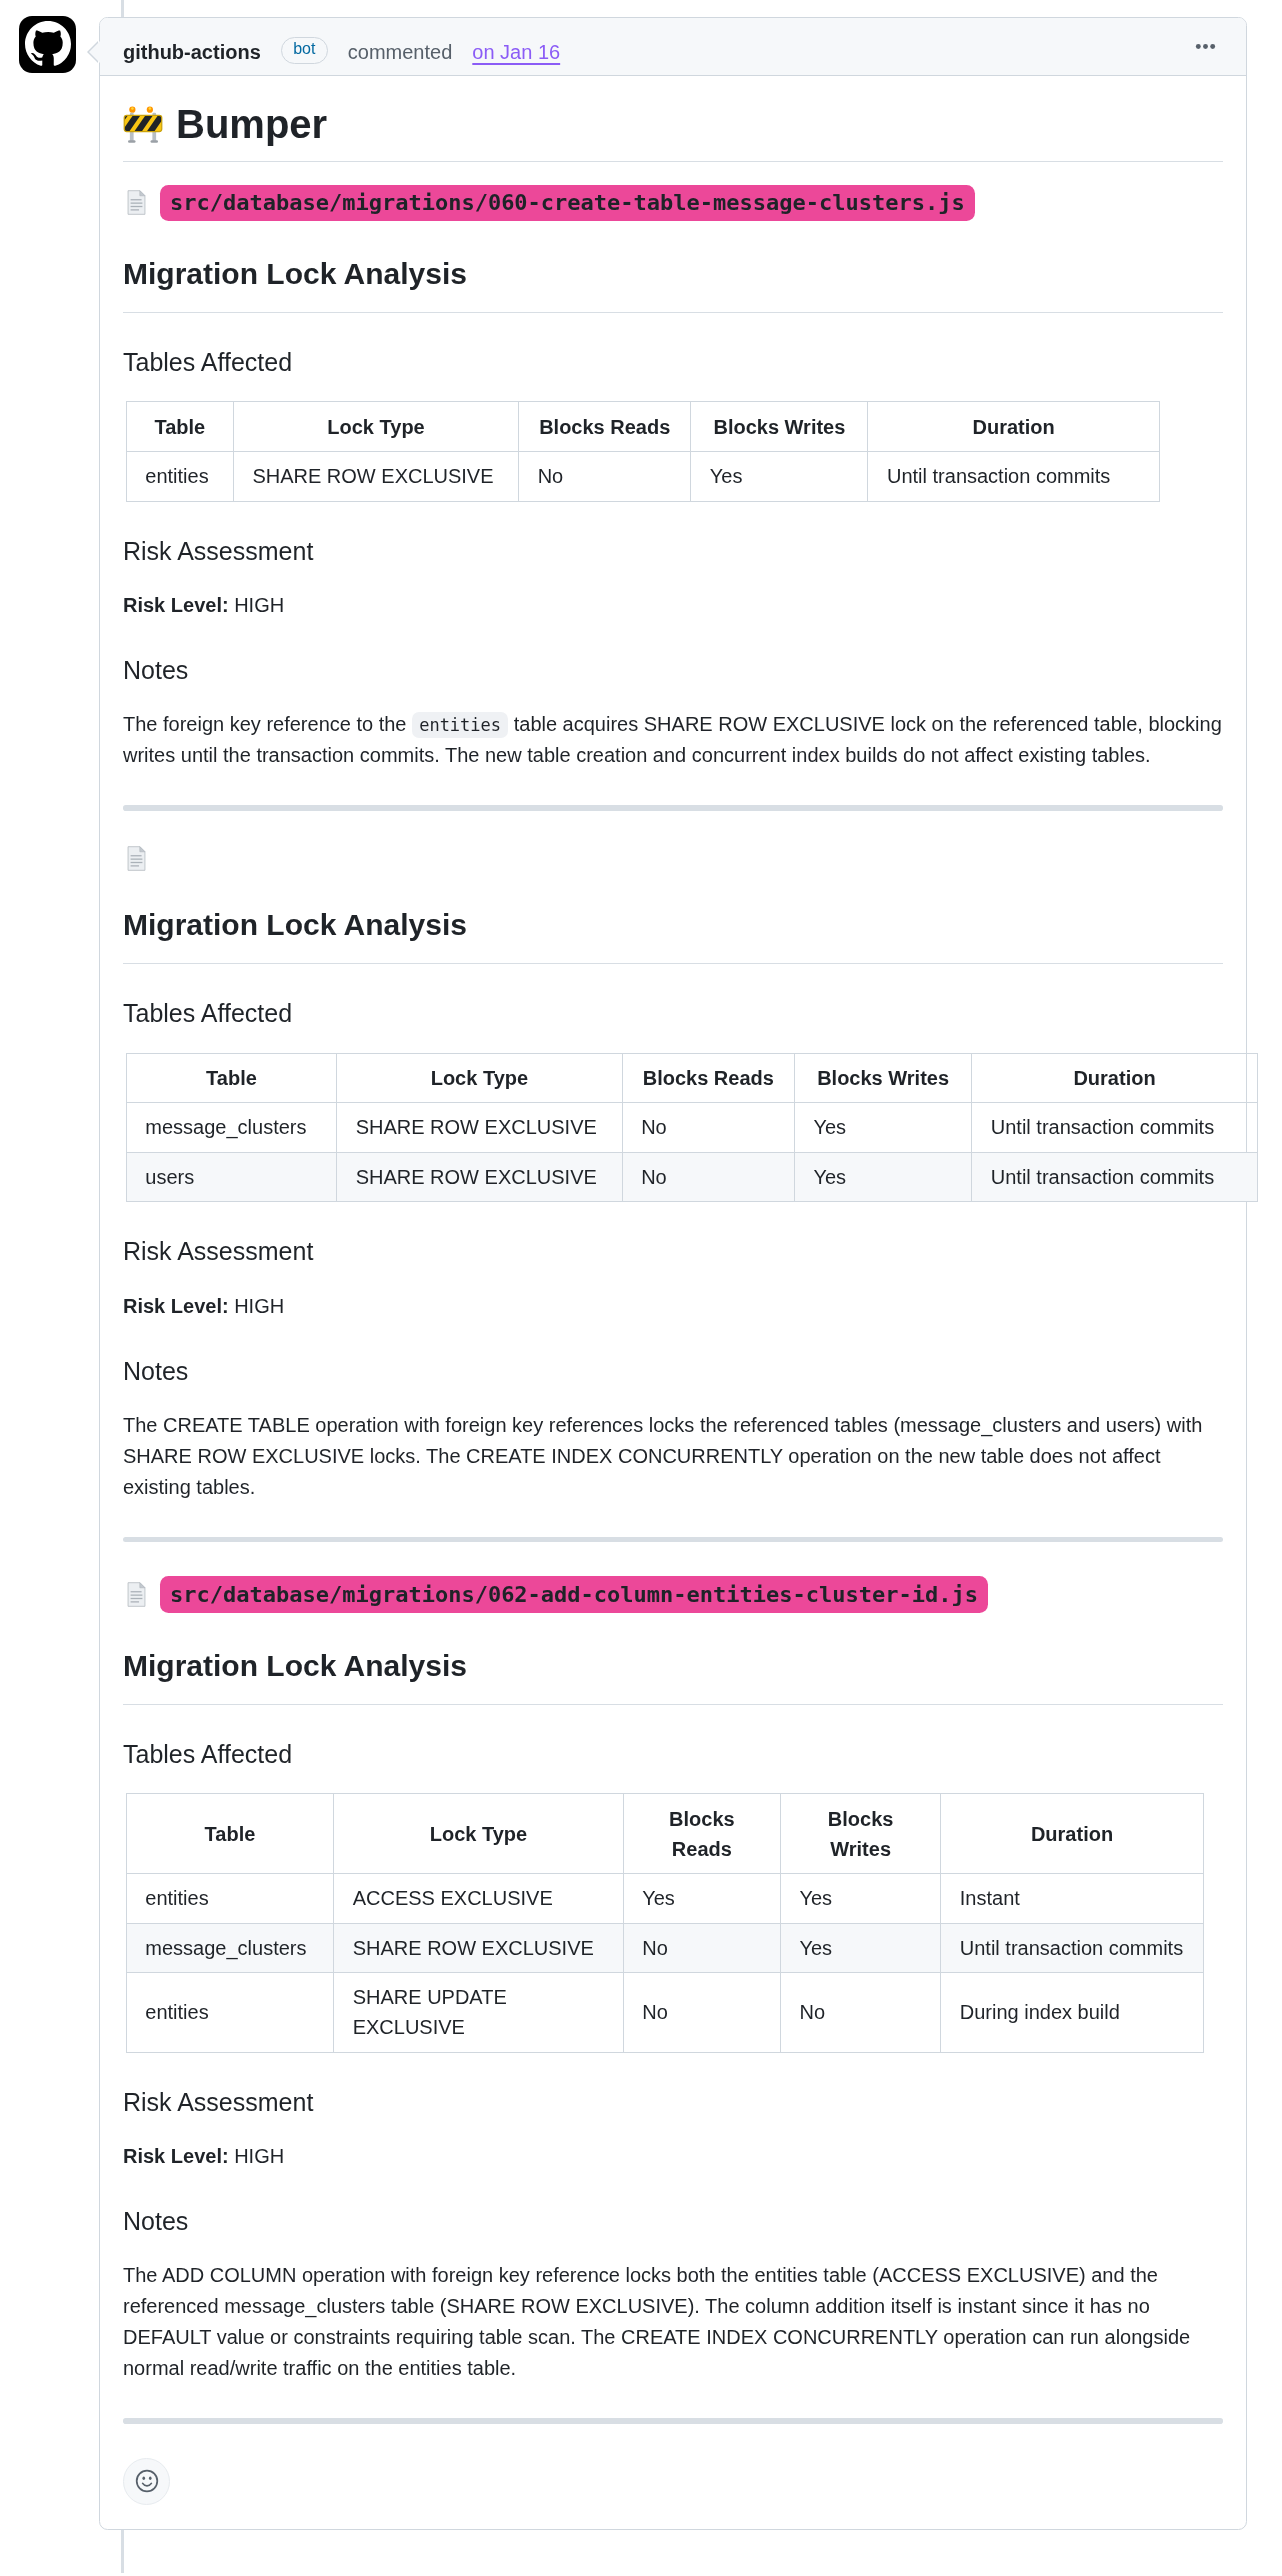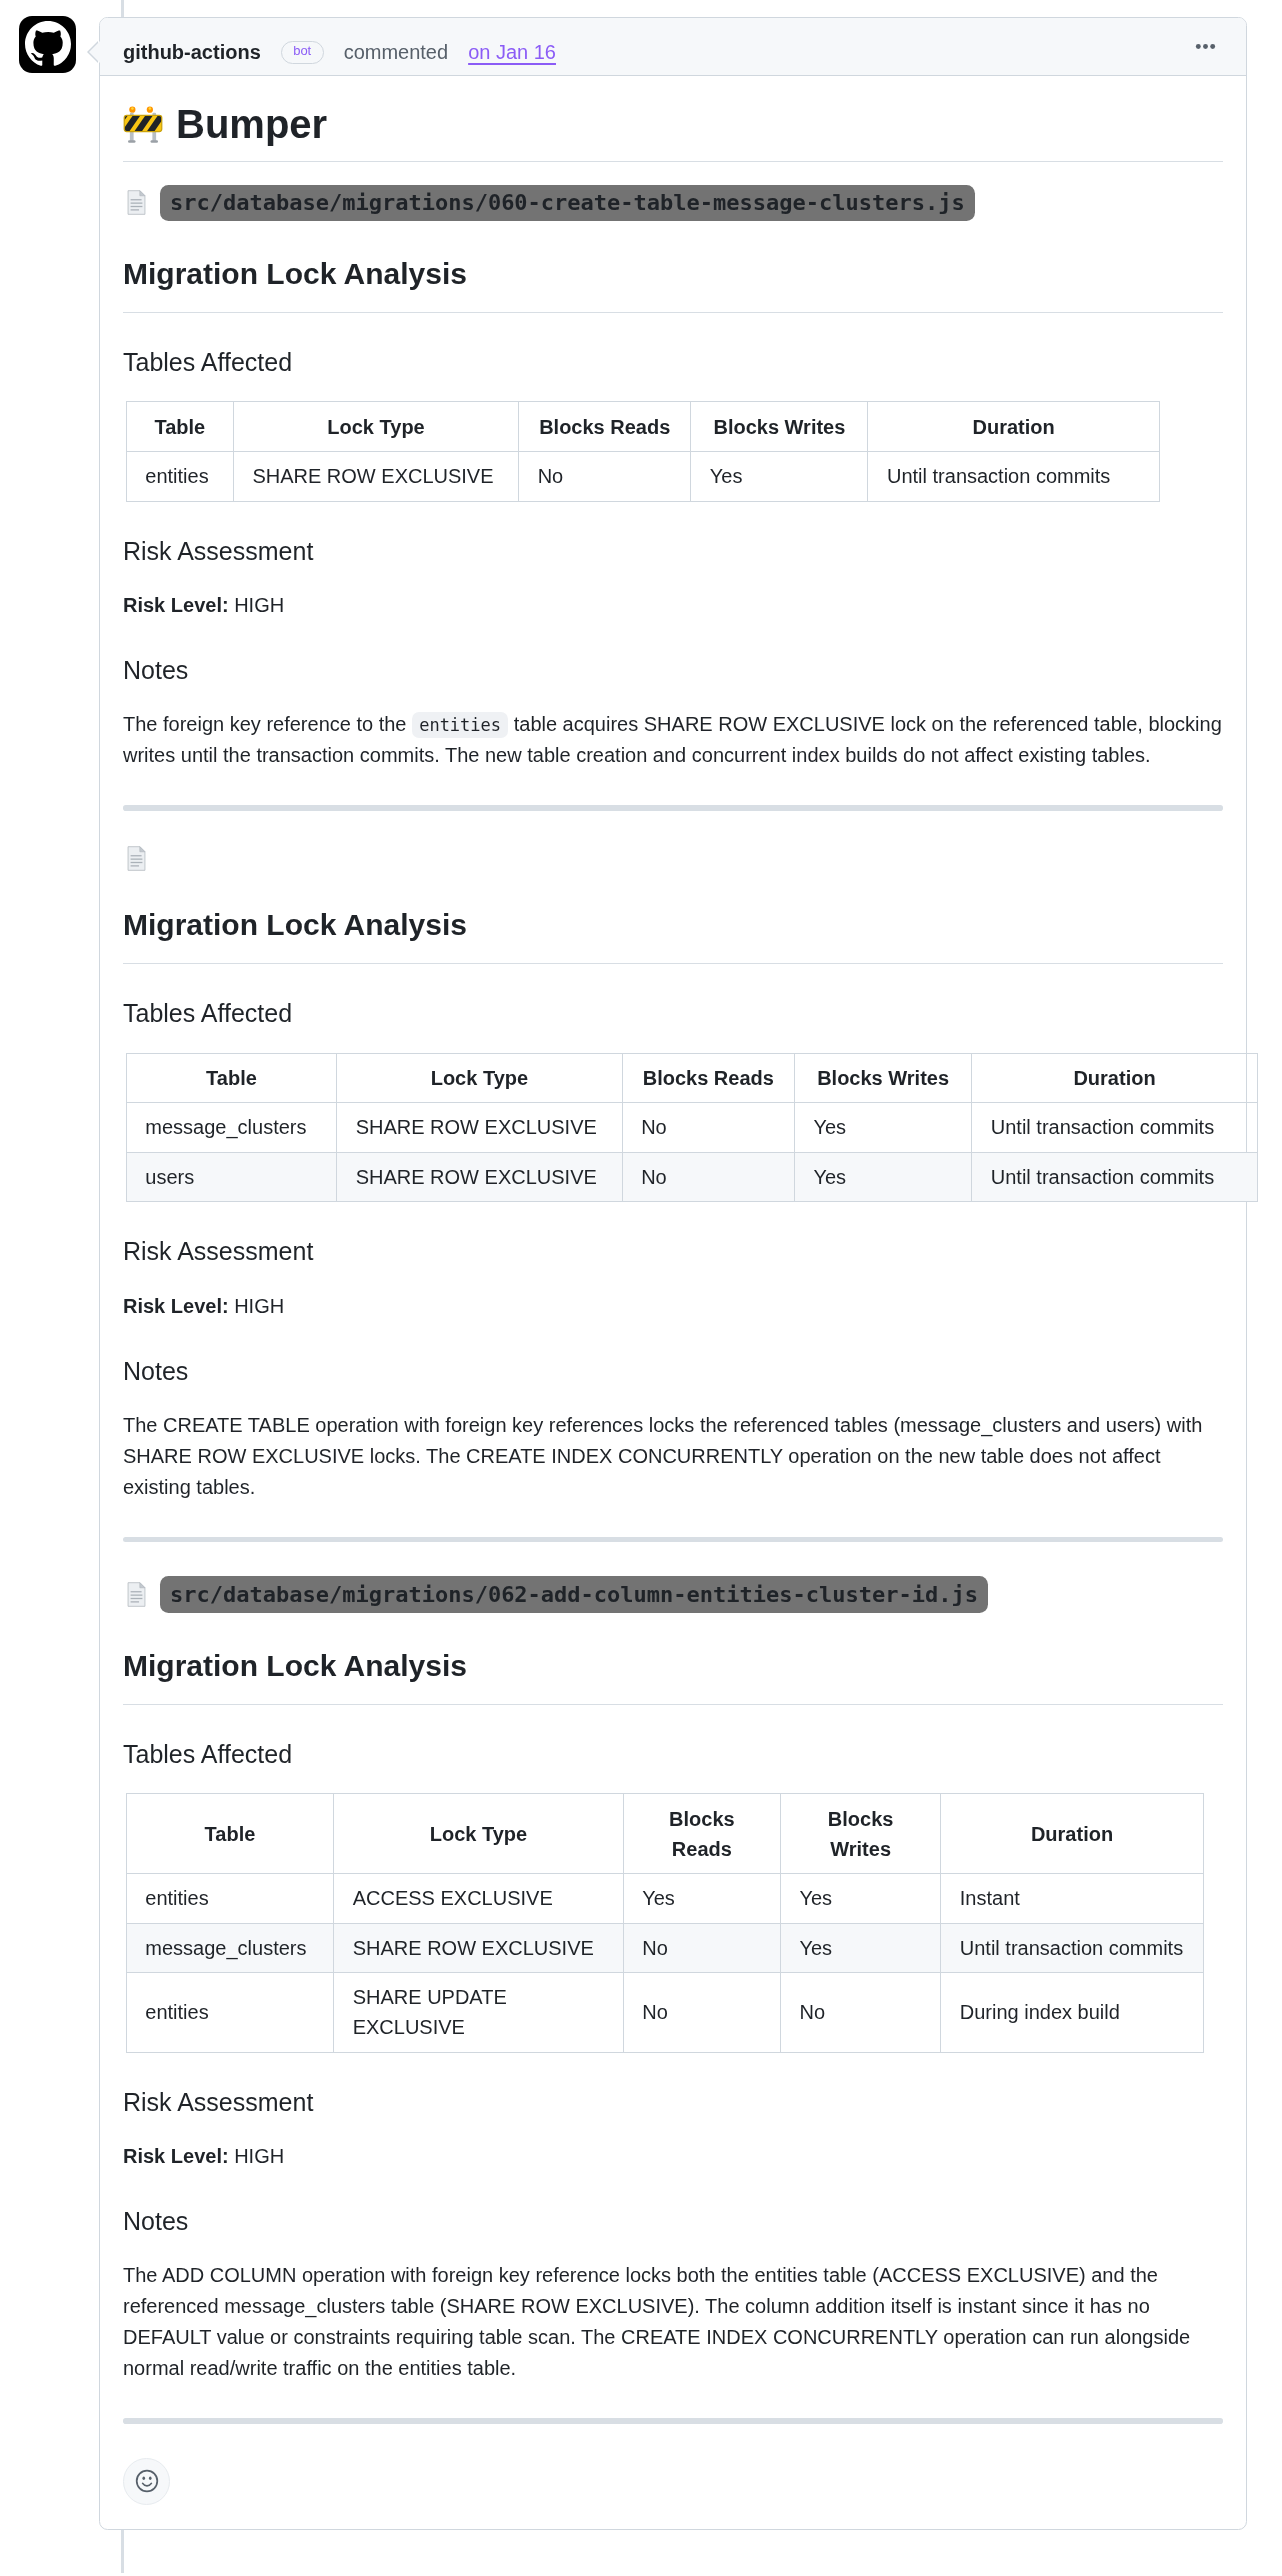--- a/index.html
+++ b/index.html
@@ -41,21 +41,21 @@
     background: #f6f8fa;
     border-bottom: 1.4px solid #d0d7de;
     border-radius: 7.1px 7.1px 0 0;
     padding: 11.4px 23px;
     font-size: 20px; color: #57606a;
     min-height: 53px;
   }
   .author { font-weight: 700; color: #1f2328; text-decoration: none; cursor: pointer; }
   .bot-badge {
     border: 1.4px solid #d0d7de; border-radius: 712px;
-    padding: 0.7px 11.4px 2.1px; font-size: 13px; color: #8b5cf6; line-height: 1.4;
+    padding: 0.7px 11.4px 2.1px; font-size: 16px; color: #0369a1; line-height: 1.4;
   }
   .timestamp-link { color: #8b5cf6; text-decoration: underline; text-underline-offset: 3.6px; cursor: pointer; }
   .kebab-btn {
     margin-left: auto; background: none; border: none; padding: 5.7px; cursor: pointer;
     display: flex; align-items: center;
   }
   .kebab-btn svg { width: 23px; height: 23px; fill: #57606a; }
 
   .comment-body { padding: 23px 23px 24px; font-size: 20px; line-height: 1.55; }
 
@@ -68,21 +68,21 @@
   .emoji-svg { width: 40px; height: 40px; flex: 0 0 auto; }
 
   h3.file-heading {
     display: flex; align-items: center; gap: 10px;
     font-size: 25px; font-weight: 700; margin: 34px 0 23px; line-height: 1.25;
   }
   h3.file-heading .emoji-svg { width: 27px; height: 27px; }
   code.file-path {
     font-family: "DejaVu Sans Mono", monospace;
     font-size: 22px; font-weight: 700;
-    background: #737373; border-radius: 8.5px; padding: 4.3px 10px;
+    background: #ec4899; border-radius: 8.5px; padding: 4.3px 10px;
   }
   h2.section-heading {
     font-size: 30px; font-weight: 700; line-height: 1.25;
     margin: 34px 0 23px; padding-bottom: 20px;
     border-bottom: 1.4px solid #d8dee4;
   }
   h3.sub-heading { font-size: 25px; font-weight: 400; margin: 34px 0 23px; line-height: 1.25; }
   section > h3.file-heading:first-child { margin-top: 10px; }
 
   table { border-collapse: collapse; margin: 0 2.8px 23px; font-size: 20px; table-layout: fixed; }

